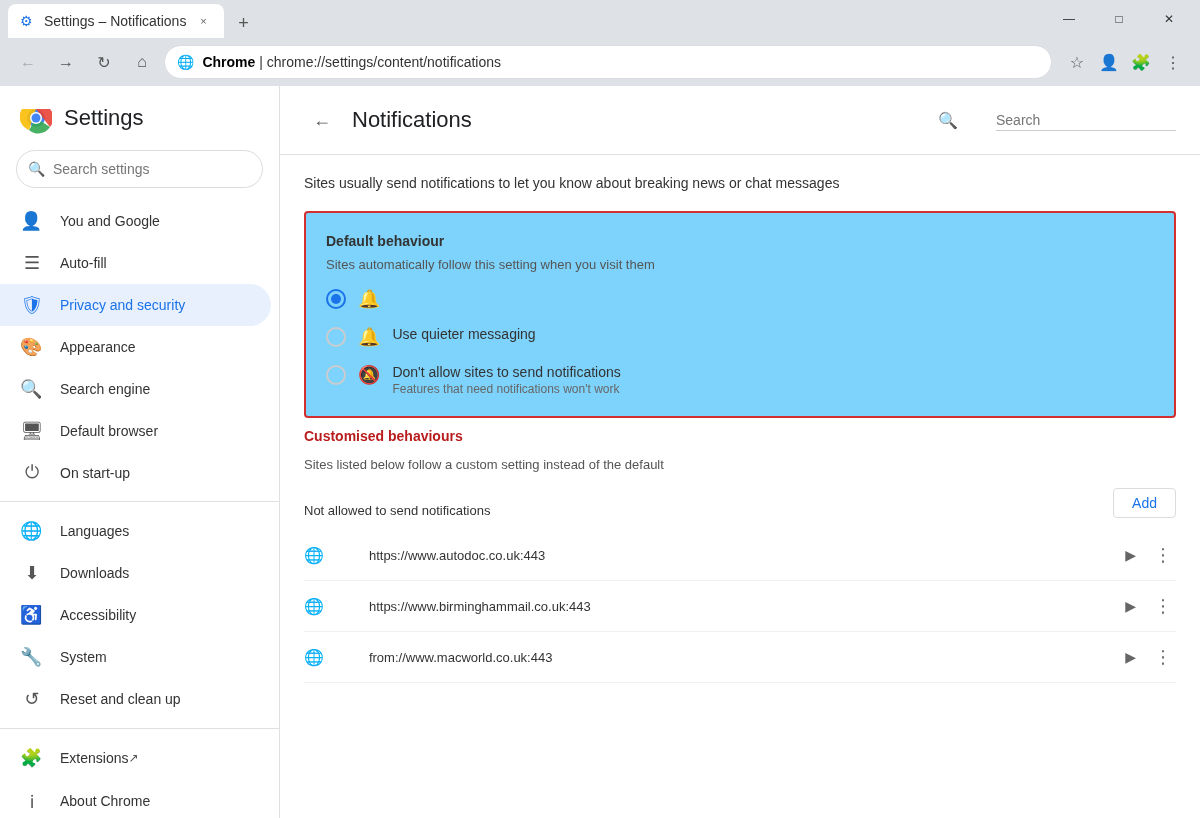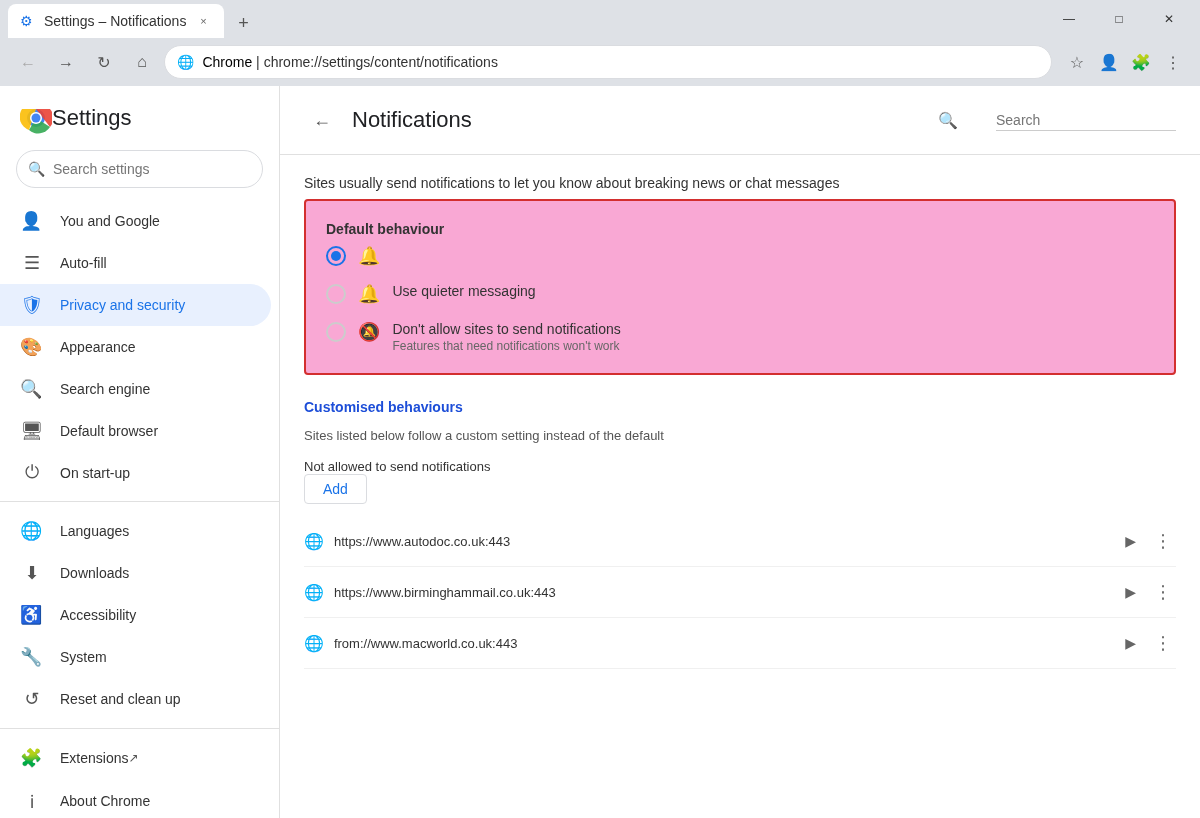--- a/index.html
+++ b/index.html
@@ -16,30 +16,30 @@
     .new-tab { width: 30px; height: 30px; display: flex; align-items: center; justify-content: center; font-size: 18px; color: #555; cursor: pointer; margin-left: 4px; }
     .window-controls { margin-left: auto; display: flex; gap: 4px; }
     .win-btn { width: 46px; height: 32px; display: flex; align-items: center; justify-content: center; cursor: pointer; font-size: 12px; color: #333; }
 
     .toolbar { background: #dee1e6; height: 48px; display: flex; align-items: center; padding: 0 12px; gap: 6px; }
     .nav-btn { width: 32px; height: 32px; border-radius: 50%; display: flex; align-items: center; justify-content: center; cursor: pointer; font-size: 16px; color: #555; border: none; background: none; }
     .nav-btn.disabled { color: #aaa; cursor: default; }
     .address-bar { flex: 1; height: 34px; background: #fff; border-radius: 20px; display: flex; align-items: center; padding: 0 12px; gap: 8px; border: 1px solid #dadce0; }
     .address-favicon { font-size: 14px; }
     .address-text { font-size: 14px; color: #333; flex: 1; }
-    .address-text .domain { color: #000; font-weight: 400; }
+    .address-text .domain { color: #000; font-weight: 700; }
     .toolbar-icons { display: flex; gap: 2px; margin-left: 4px; }
     .toolbar-icon { width: 30px; height: 30px; border-radius: 50%; display: flex; align-items: center; justify-content: center; font-size: 16px; color: #555; cursor: pointer; }
 
     
     .content-area { flex: 1; display: flex; background: #fff; overflow: hidden; }
 
     
     .sidebar { width: 280px; background: #fff; padding: 0; overflow-y: auto; border-right: 1px solid #e0e0e0; flex-shrink: 0; }
-    .sidebar-header { padding: 16px 20px; display: flex; align-items: center; }
+    .sidebar-header { padding: 16px 20px; display: flex; align-items: center; gap: 12px; }
     .chrome-logo { width: 32px; height: 32px; }
     .settings-title { font-size: 22px; font-weight: 400; color: #202124; }
     .search-bar { margin: 0 16px 8px; }
     .search-input { width: 100%; height: 38px; border-radius: 20px; border: 1px solid #dadce0; padding: 0 16px 0 36px; font-size: 14px; background: #fff; color: #333; outline: none; }
     .search-wrap { position: relative; }
     .search-icon-left { position: absolute; left: 12px; top: 50%; transform: translateY(-50%); color: #666; font-size: 14px; }
 
     .sidebar-nav { padding: 4px 0; }
     .sidebar-item { display: flex; align-items: center; gap: 16px; padding: 10px 20px; cursor: pointer; color: #333; border-radius: 0 24px 24px 0; margin-right: 8px; transition: background 0.15s; }
     .sidebar-item.active { background: #e8f0fe; color: #1a73e8; font-weight: 500; }
@@ -53,46 +53,46 @@
     
     .main-panel { flex: 1; overflow-y: auto; background: #fff; }
     .notifications-header { display: flex; align-items: center; padding: 16px 24px; border-bottom: 1px solid #e0e0e0; gap: 12px; }
     .back-btn { width: 36px; height: 36px; border-radius: 50%; display: flex; align-items: center; justify-content: center; font-size: 18px; color: #555; cursor: pointer; }
     .notif-title { font-size: 22px; font-weight: 400; color: #202124; flex: 1; }
     .notif-search { display: flex; align-items: center; gap: 6px; color: #555; }
     .notif-search-icon { font-size: 16px; }
     .notif-search-input { border: none; border-bottom: 1px solid #ccc; outline: none; font-size: 14px; width: 180px; padding: 2px 0; margin-left: 32px; }
 
     .notif-body { padding: 20px 24px; }
-    .notif-desc { font-size: 14px; color: #333; margin-bottom: 8px; }
-
-    
-    .default-box { border: 2.5px solid #d32f2f; border-radius: 4px; padding: 20px; margin-bottom: 24px; background: #f9a8d4; }
+    .notif-desc { font-size: 14px; color: #333; margin-bottom: 20px; }
+
+    
+    .default-box { border: 2.5px solid #d32f2f; border-radius: 4px; padding: 20px; margin-bottom: 10px; background: #7dd3fc; }
     .default-box-title { font-size: 14px; font-weight: 600; color: #333; margin-bottom: 8px; }
     .default-box-desc { font-size: 13px; color: #555; margin-bottom: 16px; }
     .radio-option { display: flex; align-items: flex-start; gap: 12px; margin-bottom: 16px; }
     .radio-option:last-child { margin-bottom: 0; }
     .radio-circle { width: 20px; height: 20px; border-radius: 50%; border: 2px solid #ccc; display: flex; align-items: center; justify-content: center; flex-shrink: 0; margin-top: 1px; cursor: pointer; }
     .radio-circle.selected { border-color: #1a73e8; }
     .radio-circle.selected::after { content: ''; width: 10px; height: 10px; border-radius: 50%; background: #1a73e8; }
     .radio-icon { font-size: 18px; color: #555; flex-shrink: 0; margin-top: 0; }
     .radio-text { flex: 1; }
     .radio-label { font-size: 14px; color: #333; font-weight: 400; }
     .radio-sublabel { font-size: 12px; color: #666; margin-top: 2px; }
 
     
-    .section-title { font-size: 14px; font-weight: 600; color: #1d4ed8; margin-bottom: 8px; }
+    .section-title { font-size: 14px; font-weight: 600; color: #b91c1c; margin-bottom: 8px; }
     .section-desc { font-size: 13px; color: #555; margin-bottom: 16px; margin-top: 13px; }
-    .not-allowed-row { display: flex; align-items: flex-start; justify-content: space-between; margin-bottom: 12px; flex-direction: column; }
+    .not-allowed-row { display: flex; align-items: flex-end; justify-content: space-between; margin-bottom: 12px; }
     .not-allowed-label { font-size: 13px; color: #333; }
     .add-btn { padding: 6px 18px; background: #fff; border: 1px solid #dadce0; border-radius: 4px; color: #1a73e8; font-size: 14px; font-weight: 500; cursor: pointer; }
 
     .site-row { display: flex; align-items: center; gap: 10px; padding: 10px 0; border-bottom: 1px solid #f0f0f0; }
     .site-icon { font-size: 16px; color: #4285f4; flex-shrink: 0; }
-    .site-url { flex: 1; font-size: 13px; color: #333; }
+    .site-url { flex: 1; font-size: 13px; color: #333; margin-left: 35px; }
     .site-arrow { font-size: 14px; color: #666; cursor: pointer; padding: 4px; }
     .site-more { font-size: 18px; color: #666; cursor: pointer; padding: 4px; }
 
     
     .main-panel::-webkit-scrollbar { width: 8px; }
     .main-panel::-webkit-scrollbar-track { background: transparent; }
     .main-panel::-webkit-scrollbar-thumb { background: #c0c0c0; border-radius: 4px; }
     .sidebar::-webkit-scrollbar { width: 6px; }
     .sidebar::-webkit-scrollbar-track { background: transparent; }
     .sidebar::-webkit-scrollbar-thumb { background: #c0c0c0; border-radius: 3px; }
@@ -240,20 +240,21 @@
           <span class="notif-search-icon">🔍</span>
           <input class="notif-search-input" type="text" placeholder="Search" style="">
         </div>
       </div>
 
       <div class="notif-body">
         <p class="notif-desc">Sites usually send notifications to let you know about breaking news or chat messages</p>
 
         <div class="default-box">
           <div class="default-box-title">Default behaviour</div>
+          <div class="default-box-desc">Sites automatically follow this setting when you visit them</div>
 
           <div class="radio-option">
             <div class="radio-circle selected"></div>
             <span class="radio-icon">🔔</span>
           </div>
 
           <div class="radio-option">
             <div class="radio-circle"></div>
             <span class="radio-icon">🔔</span>
             <div class="radio-text">

